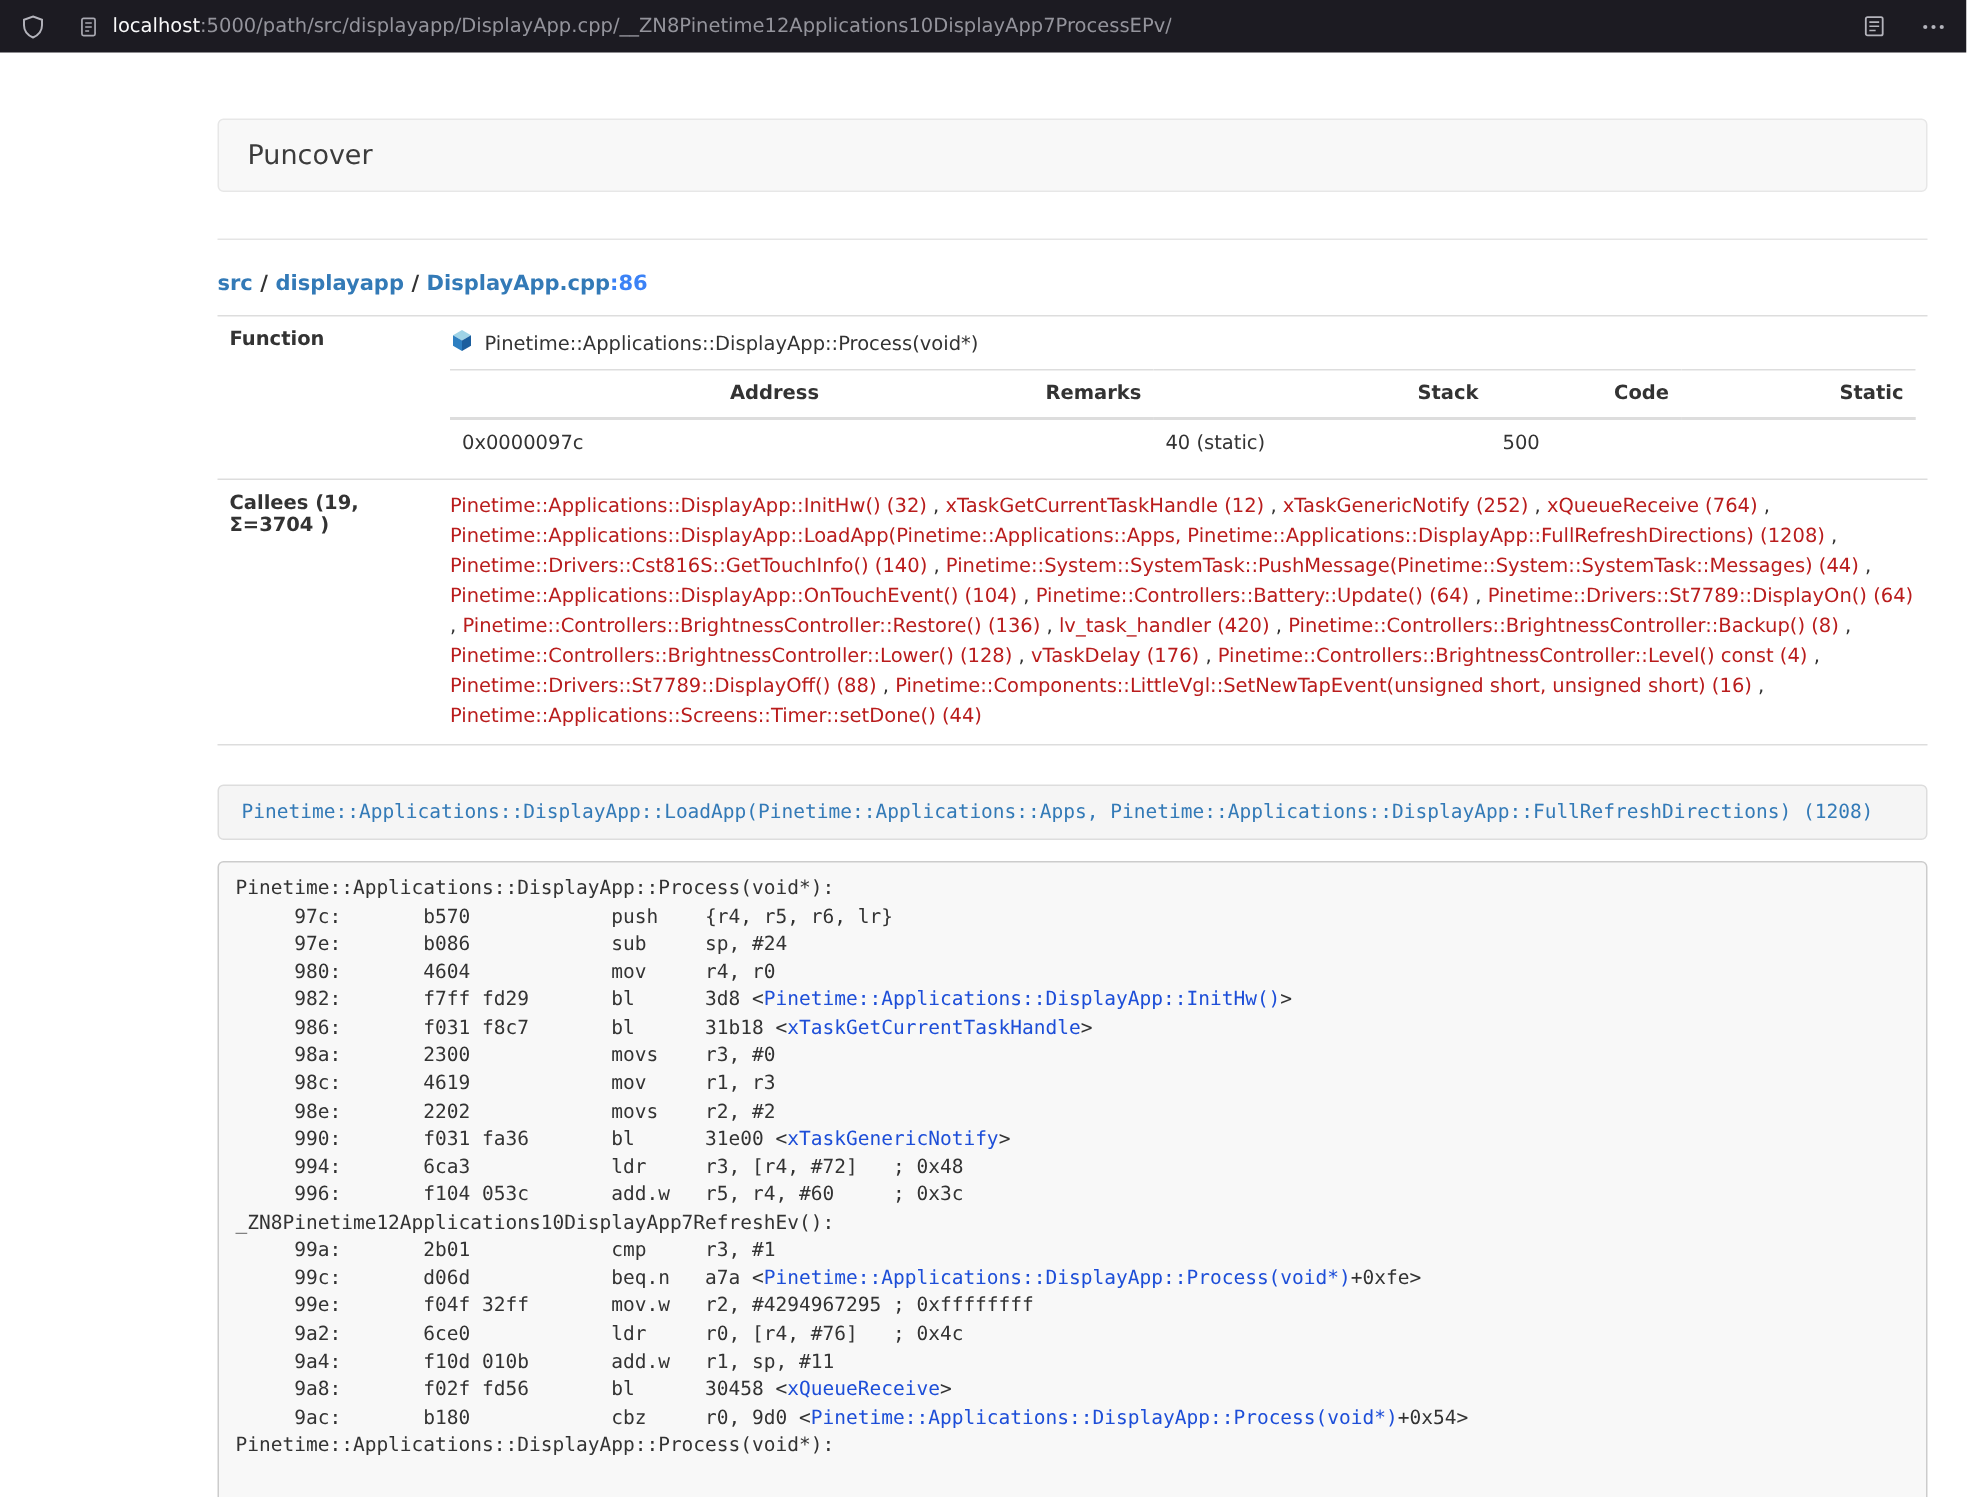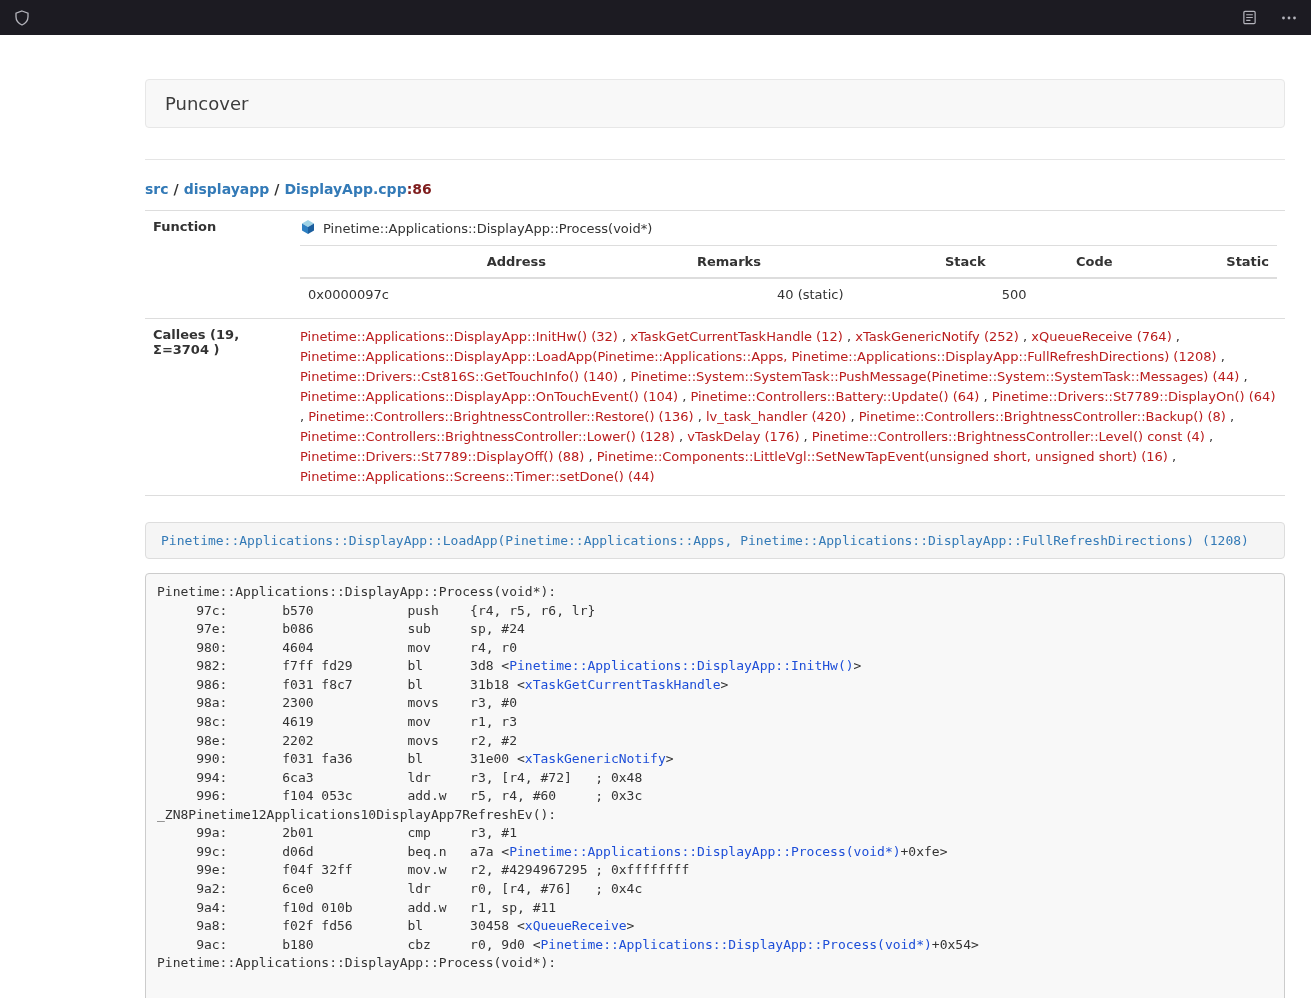--- a/index.html
+++ b/index.html
@@ -27,21 +27,21 @@
   .brand-box {
     margin-top: 44px; height: 49px;
     background: #f8f8f8; border: 1px solid #e7e7e7; border-radius: 4px;
     display: flex; align-items: center; padding: 0 19px;
     font-size: 18px; color: #3c3c3c;
   }
   hr.divider { border: 0; border-top: 1px solid #e5e5e5; margin: 31px 0 0 0; }
   .breadcrumb { margin-top: 21px; font-size: 14px; font-weight: bold; }
   .breadcrumb a { color: #337ab7; text-decoration: none; }
   .breadcrumb .sep { margin: 0 5px; color: #333; }
-  .breadcrumb .line-no { color: #7f1d1d; }
+  .breadcrumb .line-no { color: #3b82f6; }
   
   table.sym { width: 100%; border-collapse: collapse; margin-top: 13px; font-size: 13px; border-bottom: 1px solid #ddd; }
   table.sym > tbody > tr > th,
   table.sym > tbody > tr > td { border-top: 1px solid #ddd; vertical-align: top; text-align: left; }
   table.sym > tbody > tr > th { width: 147px; padding: 8px; font-weight: bold; }
   table.sym > tbody > tr > td { padding: 8px; }
   .func-line { display: flex; align-items: center; gap: 7px; }
   table.inner { width: 100%; border-collapse: collapse; margin-top: 7px; }
   table.inner th {
     text-align: right; font-weight: bold; padding: 8px;
@@ -71,20 +71,30 @@
 </style>
 </head>
 <body>
 
 <div class="browser-bar">
   <span class="chrome-icon">
     <svg width="16" height="16" viewBox="0 0 16 16">
         <path d="M8 1l6 2.2v3.6c0 3.6-2.4 6.6-6 8.2-3.6-1.6-6-4.6-6-8.2V3.2z" fill="none" stroke="currentColor" stroke-width="1.3"></path>
       </svg>
   </span>
+  <div class="url-area">
+    <span class="chrome-icon">
+      <svg width="14" height="14" viewBox="0 0 16 16">
+          <rect x="3" y="1.5" width="10" height="13" rx="1.2" fill="none" stroke="currentColor" stroke-width="1.3"></rect>
+          <path d="M5.5 5h5M5.5 8h5M5.5 11h3" stroke="currentColor" stroke-width="1.2" fill="none"></path>
+        </svg>
+    </span>
+    <span class="url-host">localhost</span>
+      <span class="url-rest">:5000/path/src/displayapp/DisplayApp.cpp/__ZN8Pinetime12Applications10DisplayApp7ProcessEPv/</span>
+  </div>
   <div class="chrome-right">
     <span class="chrome-icon">
       <svg width="15" height="15" viewBox="0 0 16 16">
           <rect x="2" y="1.5" width="12" height="13" rx="1.2" fill="none" stroke="currentColor" stroke-width="1.3"></rect>
           <path d="M4.5 5h7M4.5 8h7M4.5 11h4.5" stroke="currentColor" stroke-width="1.2" fill="none"></path>
         </svg>
     </span>
     <span class="chrome-icon">
       <svg width="16" height="16" viewBox="0 0 16 16">
           <circle cx="2.5" cy="8" r="1.4" fill="currentColor"></circle>

